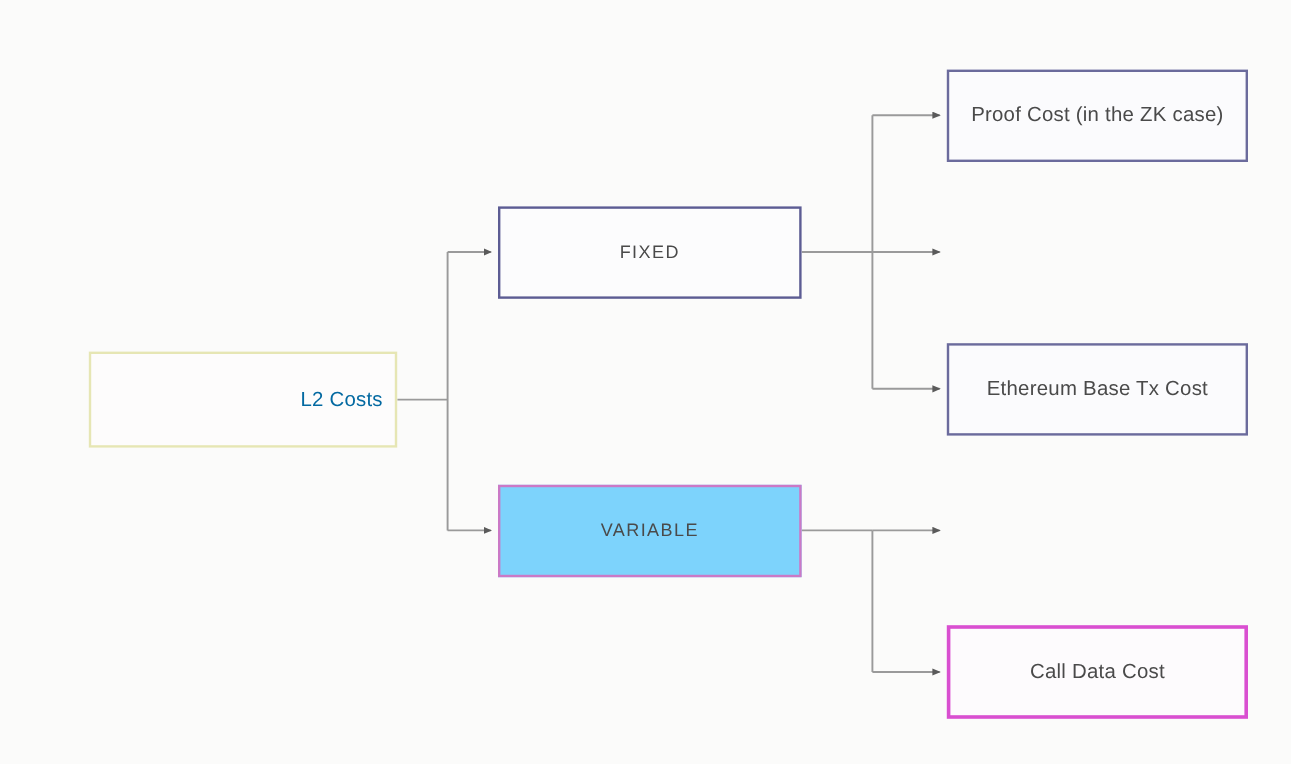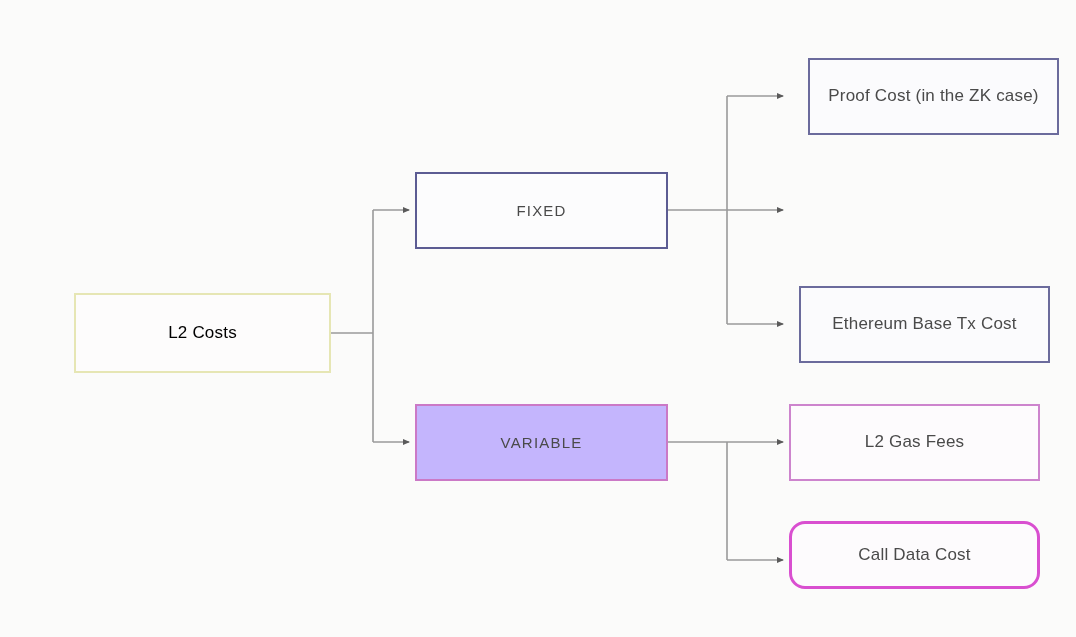--- a/index.html
+++ b/index.html
@@ -39,35 +39,36 @@
     text-align: center;
     line-height: 1.2;
   }
   .node-label {
     display: block;
     padding: 0 10px;
   }
   
   .node.root {
     border: 2px solid #e6e6b4;
-    color: #000000;
+    color: #0369a1;
+    justify-content: flex-end;
   }
   
   .node.fixed-cat {
     border: 2px solid #5c5c93;
     background: #fcfcfd;
   }
   .node.purple-leaf {
     border: 2px solid #6b6b9c;
     background: #fbfbfd;
   }
   
   .node.variable-cat {
     border: 2px solid #cb79c6;
-    background: #c4b5fd;
+    background: #7dd3fc;
   }
   .node.pink-leaf {
     border: 2px solid #cd84cd;
     background: #fdfbfd;
   }
   .node.pink-leaf-strong {
     border: 3px solid #d94fd0;
     background: #fdfbfd;
   }
   .cat-label {
@@ -109,30 +110,27 @@
   </div>
 
   <div class="node fixed-cat" style="left:415px; top:172px; width:253px; height:77px;">
     <span class="node-label cat-label">FIXED</span>
   </div>
 
   <div class="node variable-cat" style="left:415px; top:404px; width:253px; height:77px;">
     <span class="node-label cat-label">VARIABLE</span>
   </div>
 
-  <div class="node purple-leaf" style="left:808px; top:58px; width:251px; height:77px;">
+  <div class="node purple-leaf" style="left:789px; top:58px; width:251px; height:77px;">
     <span class="node-label">Proof Cost (in the ZK case)</span>
   </div>
 
 
-  <div class="node purple-leaf" style="left:789px; top:286px; width:251px; height:77px;margin-left:10px;">
+  <div class="node purple-leaf" style="left:789px; top:286px; width:251px; height:77px;">
     <span class="node-label">Ethereum Base Tx Cost</span>
   </div>
 
-  <div class="node pink-leaf" style="left:789px; top:404px; width:251px; height:77px;">
-    <span class="node-label">L2 Gas Fees</span>
-  </div>
 
-  <div class="node pink-leaf-strong" style="left:789px; top:521px; width:251px; height:68px;border-radius:16px;">
+  <div class="node pink-leaf-strong" style="left:789px; top:521px; width:251px; height:78px;">
     <span class="node-label">Call Data Cost</span>
   </div>
 
 </div>
 
 </body></html>

